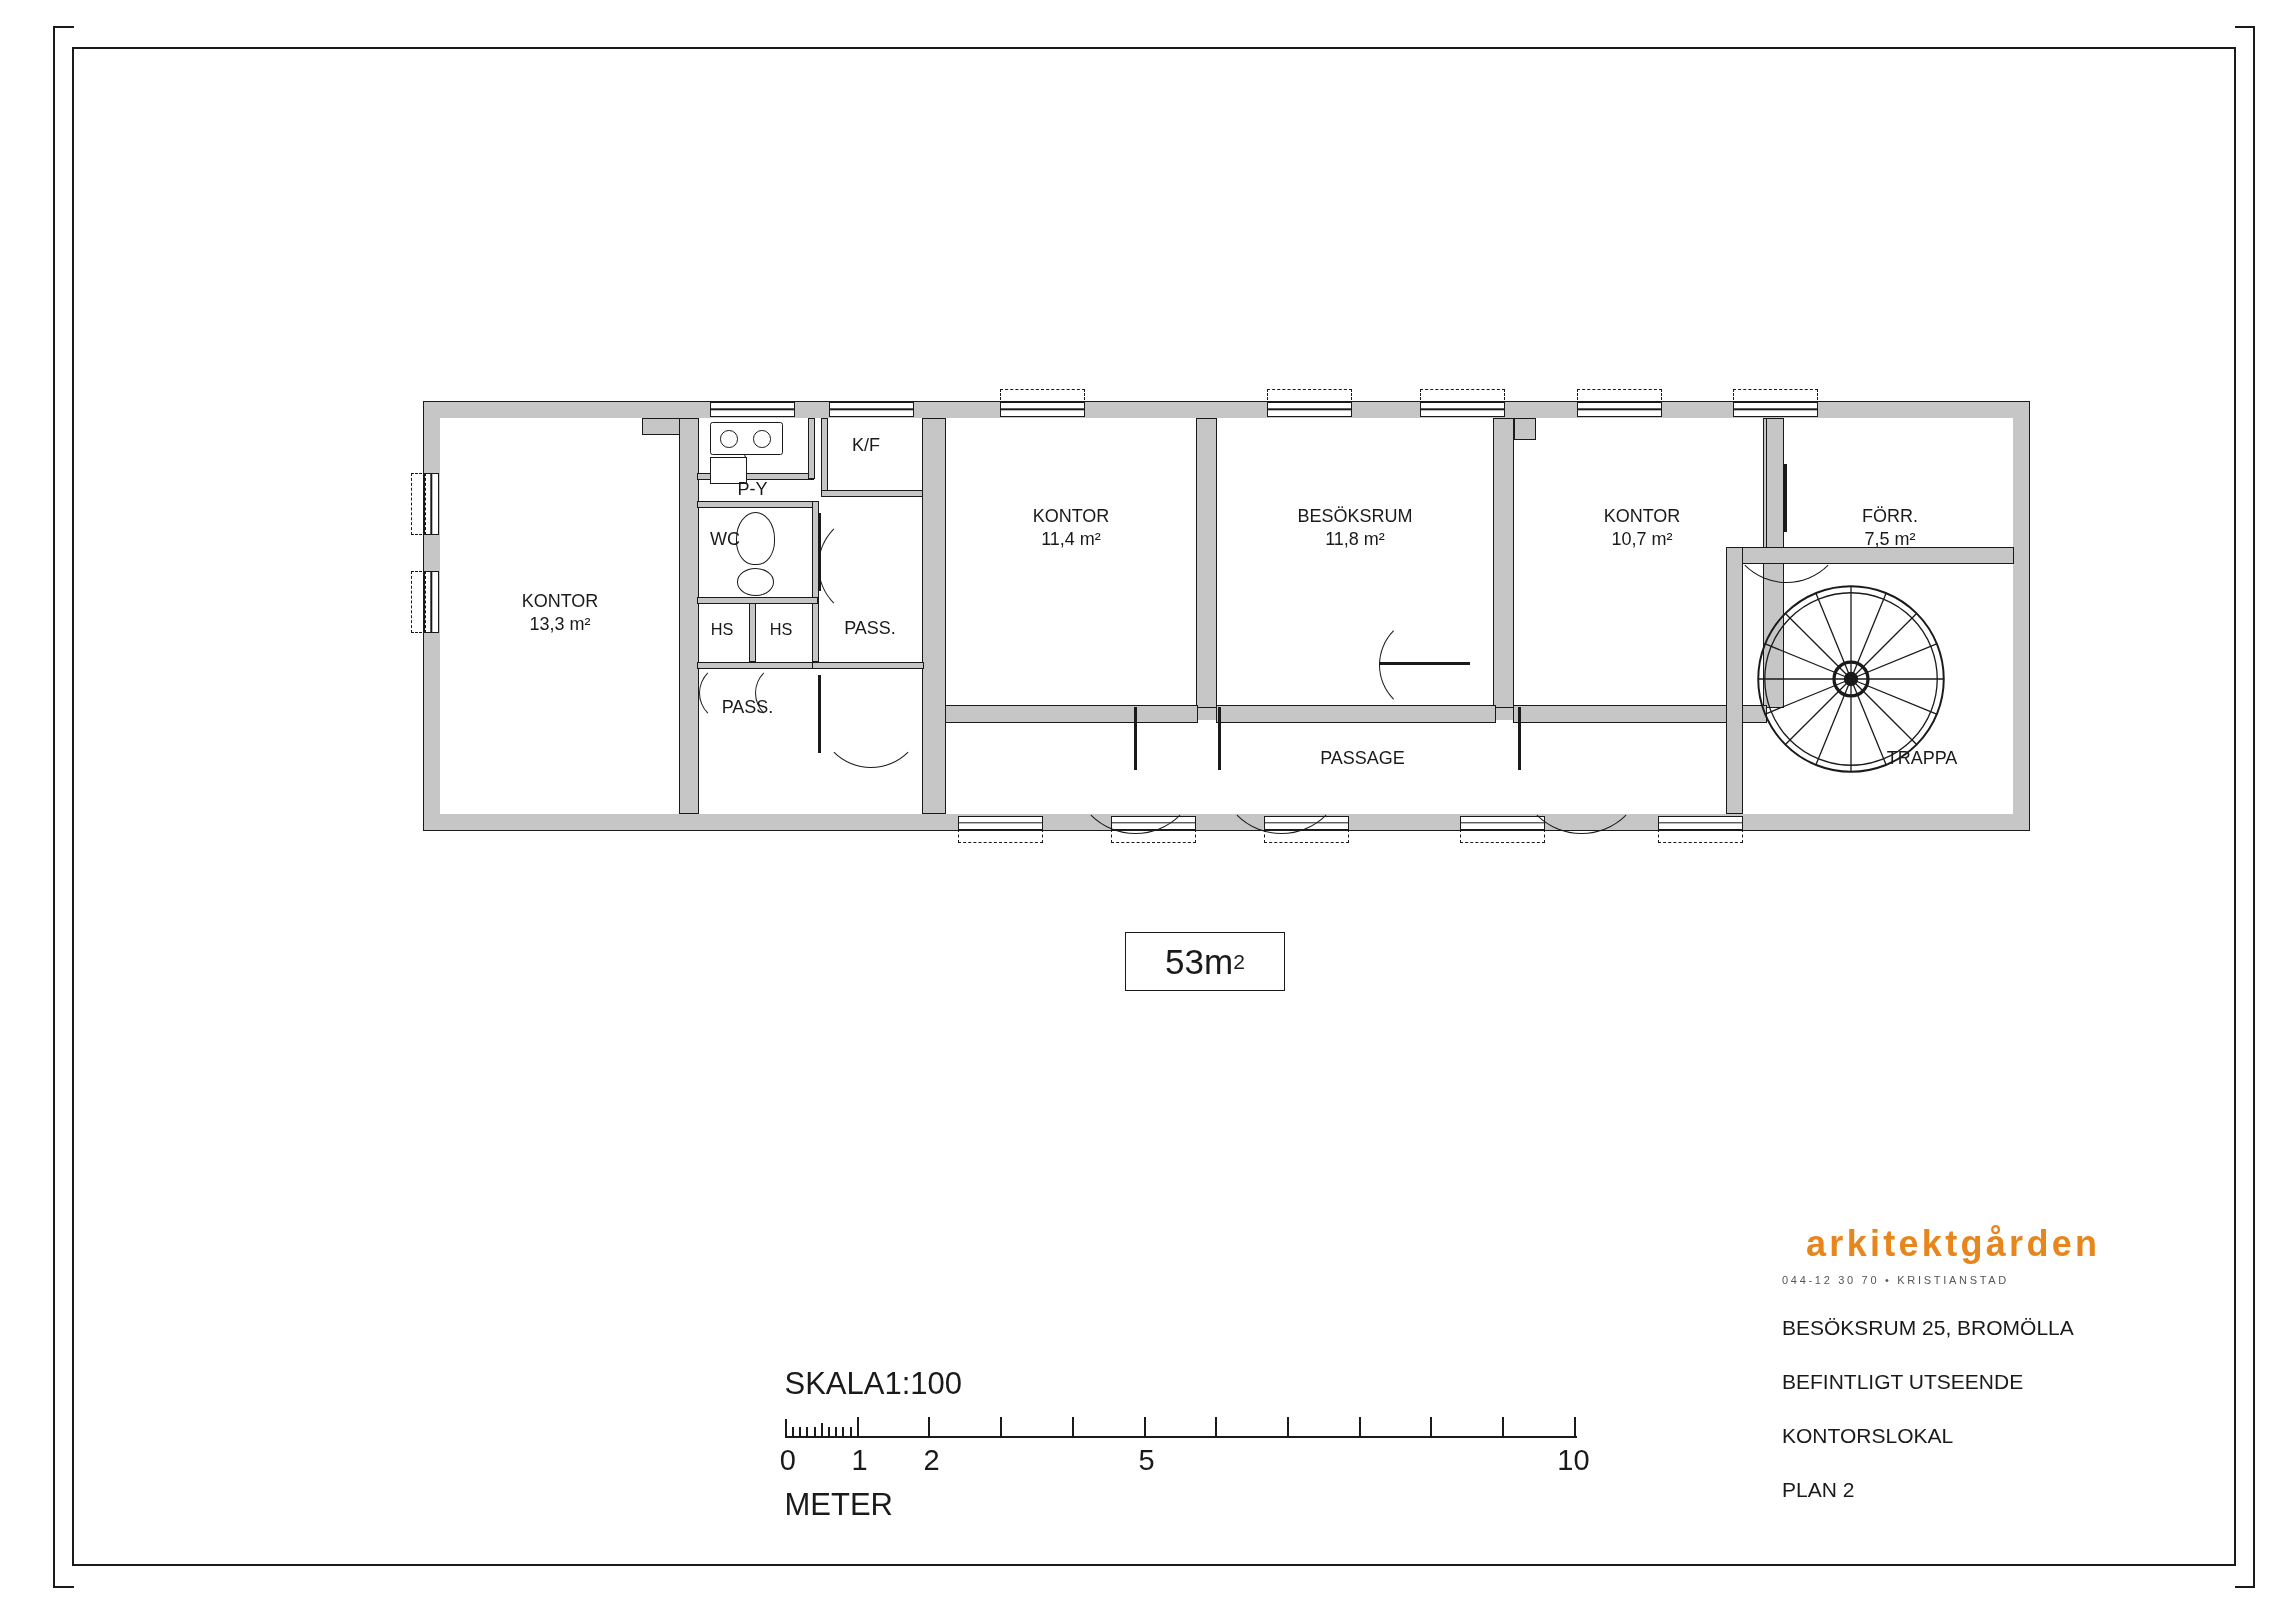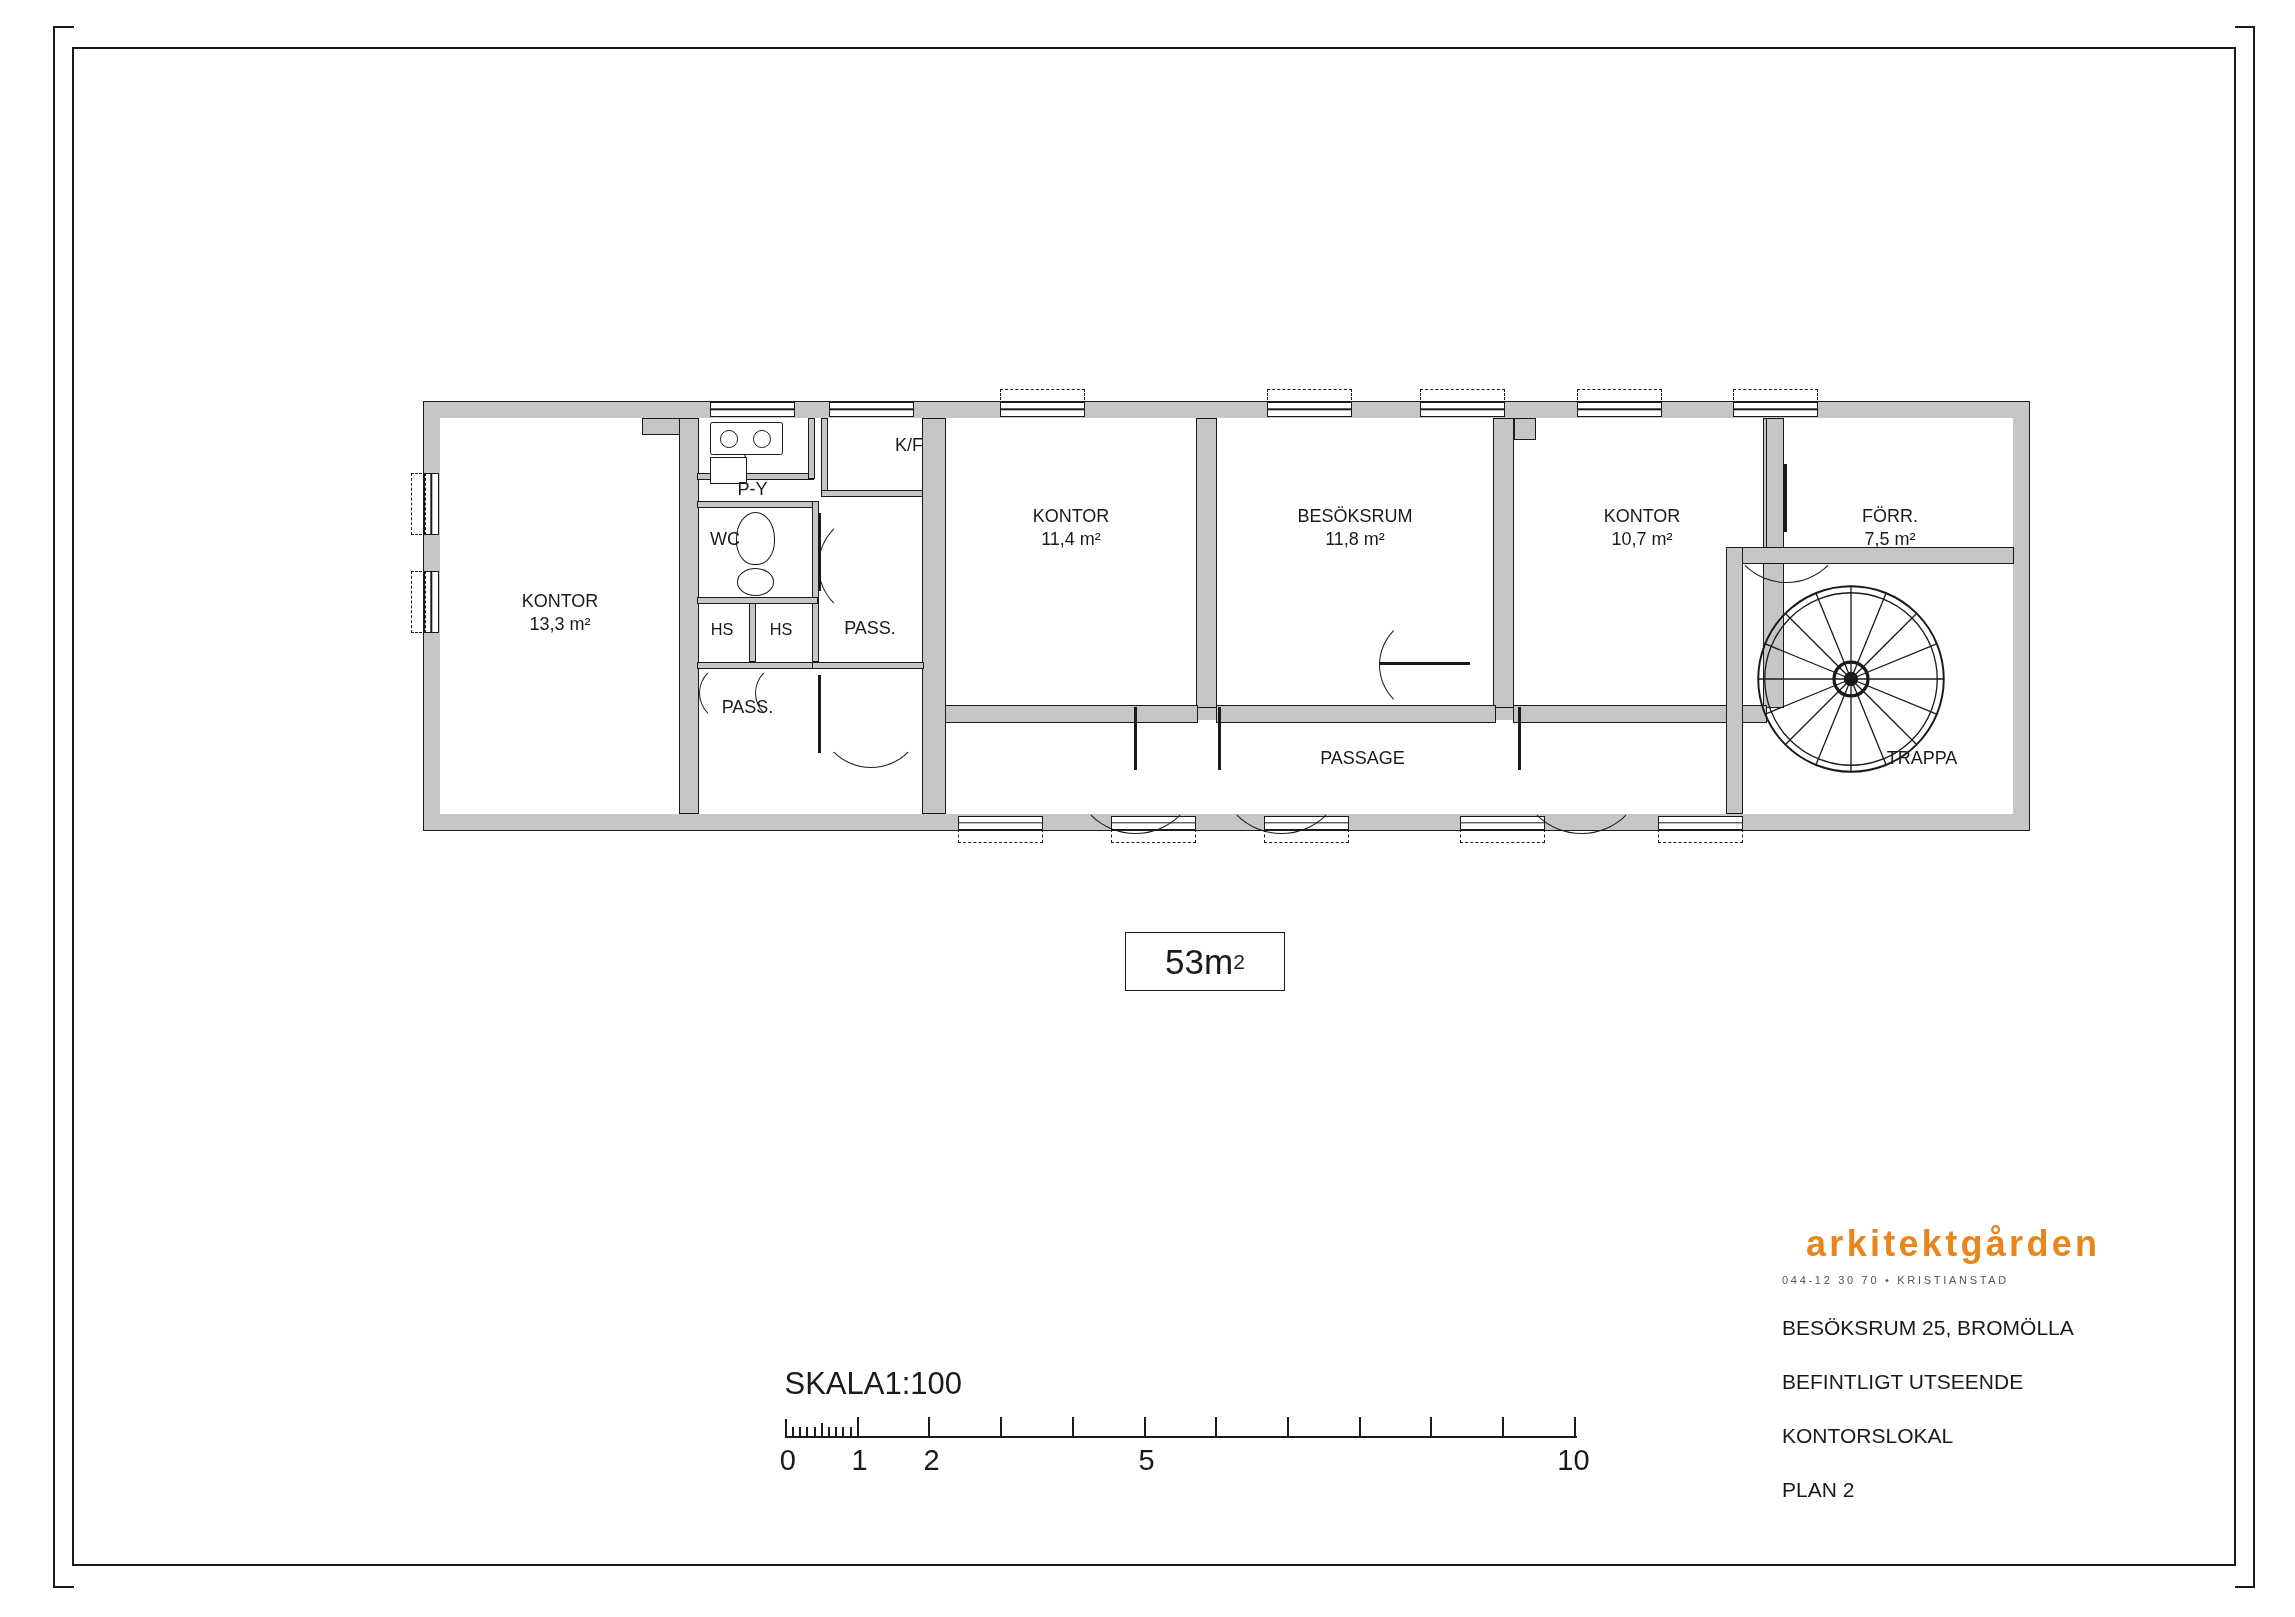--- a/index.html
+++ b/index.html
@@ -390,21 +390,21 @@
     <div class="label" style="left:1154px; top:104px; width:130px;">
       <div>KONTOR</div>
       <div>10,7 m²</div>
     </div>
 
     <div class="label" style="left:1402px; top:104px; width:130px;">
       <div>FÖRR.</div>
       <div>7,5 m²</div>
     </div>
 
-    <div class="label" style="left:404px; top:33px; width:78px;margin-left:43px;"><span>K/F</span></div>
+    <div class="label" style="left:404px; top:33px; width:78px;"><span>K/F</span></div>
     <div class="label" style="left:284px; top:77px; width:91px;"><span>P-Y</span></div>
     <div class="label" style="left:263px; top:127px; width:78px;"><span>WC</span></div>
     <div class="label small" style="left:273px; top:218px; width:52px;"><span>HS</span></div>
     <div class="label small" style="left:332px; top:218px; width:52px;"><span>HS</span></div>
     <div class="label" style="left:395px; top:216px; width:104px;"><span>PASS.</span></div>
     <div class="label" style="left:266px; top:295px; width:117px;"><span>PASS.</span></div>
     <div class="label" style="left:848px; top:346px; width:183px;"><span>PASSAGE</span></div>
     <div class="label" style="left:1421px; top:346px; width:156px;"><span>TRAPPA</span></div>
   </div>
 
@@ -444,20 +444,21 @@
     </div>
 
     <div id="scale-numbers">
       <span class="snum" style="left:3.3px;">0</span>
       <span class="snum" style="left:75px;">1</span>
       <span class="snum" style="left:147px;">2</span>
       <span class="snum" style="left:362px;">5</span>
       <span class="snum" style="left:789px;">10</span>
     </div>
 
+    <div id="scale-unit">METER</div>
   </div>
 
   <div id="titleblock">
     <div id="logo">arkitektgården</div>
     <div id="logo-sub">044-12 30 70 • KRISTIANSTAD</div>
     <div class="tb-line">BESÖKSRUM 25, BROMÖLLA</div>
     <div class="tb-line">BEFINTLIGT UTSEENDE</div>
     <div class="tb-line">KONTORSLOKAL</div>
     <div class="tb-line">PLAN 2</div>
   </div>

